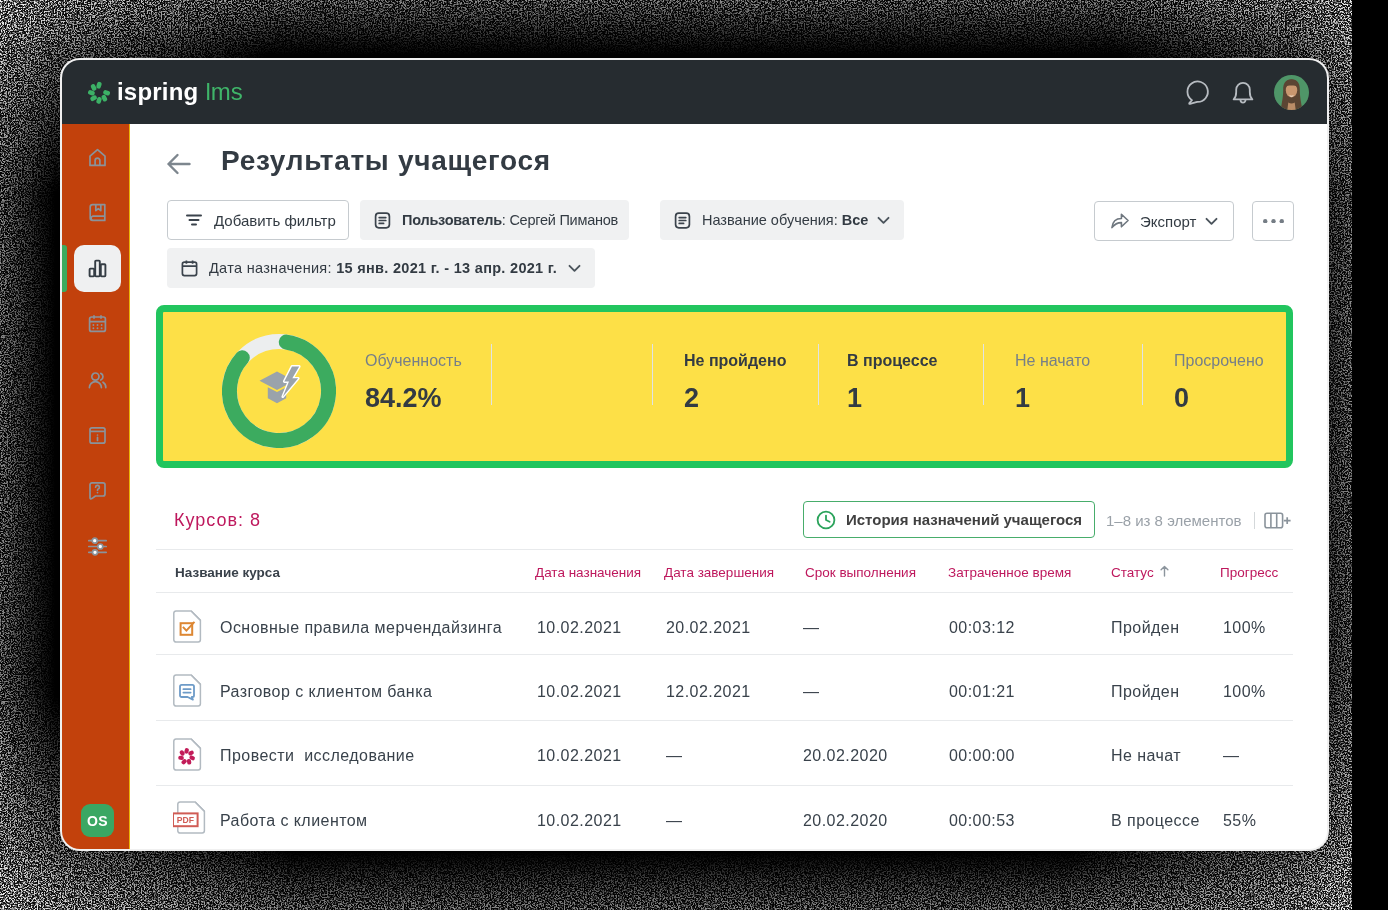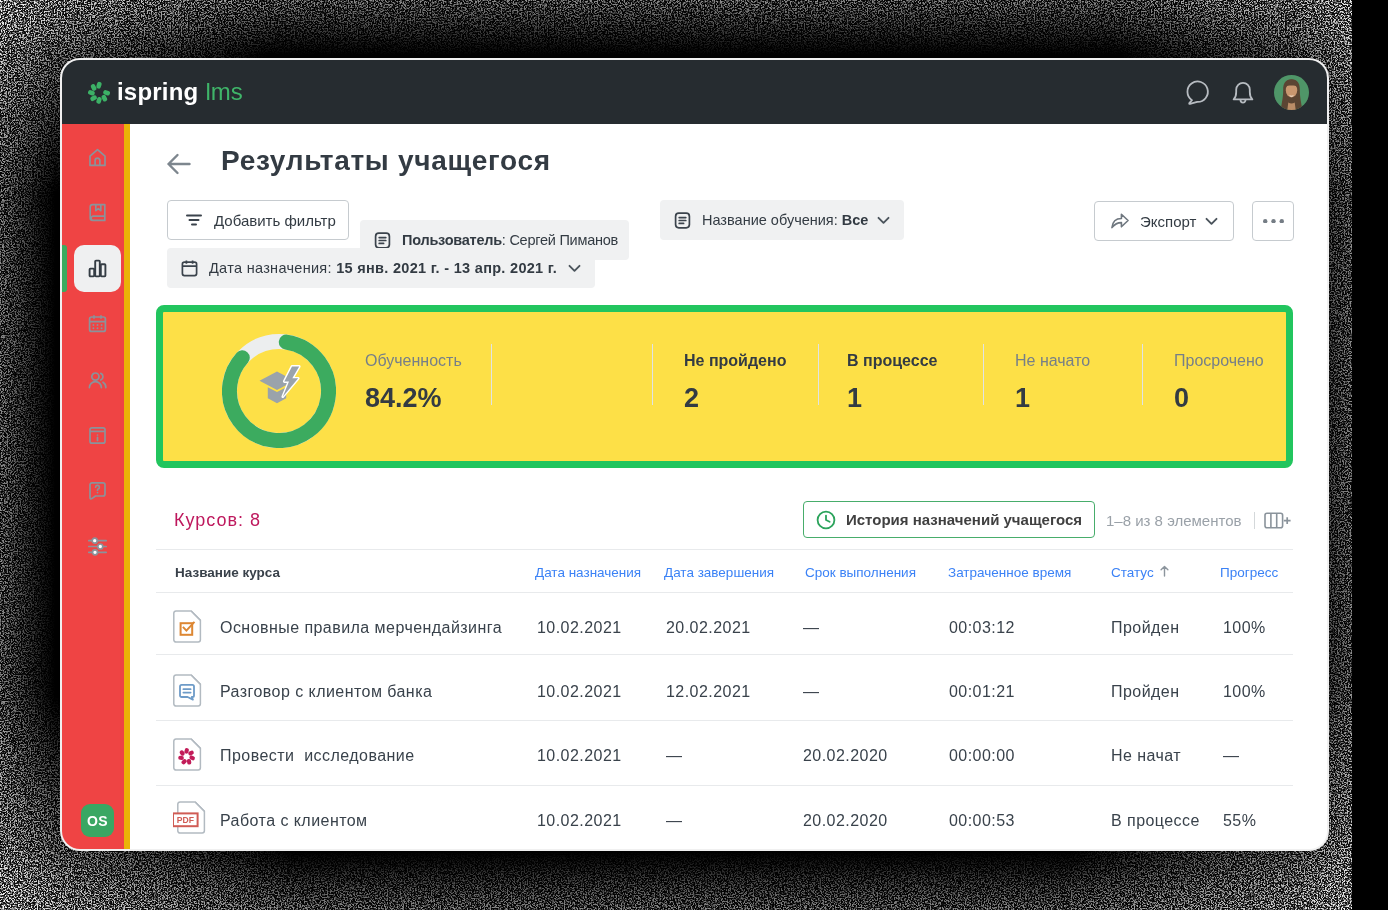--- a/index.html
+++ b/index.html
@@ -32,21 +32,21 @@
   .win { position:absolute; left:62px; top:60px; width:1265px; height:789px;
          background:#fff; box-shadow:0 0 0 2px #f0f0f0; border-radius:18px; overflow:hidden; }
   
   .topbar { position:absolute; left:0; top:0; width:100%; height:64px; background:#262c30; }
   .logo { position:absolute; left:26px; top:0; height:64px; display:flex; align-items:center; }
   .logo svg { display:block; }
   .logo .t1 { color:#fff; font-size:24px; font-weight:700; margin-left:7px; letter-spacing:0.2px;}
   .logo .t2 { color:#3fb569; font-size:24px; font-weight:400; margin-left:7px; }
   .tico { position:absolute; top:0; height:64px; display:flex; align-items:center; }
   
-  .side { position:absolute; left:0; top:64px; width:68px; bottom:0; background:#ef4444; border-right:6px solid #eab308; }
+  .side { position:absolute; left:0; top:64px; width:68px; bottom:0; background:#c2410c; border-right:1px solid #eab308; }
   .sitem { position:absolute; left:12px; width:47px; height:47px; display:flex; align-items:center; justify-content:center; border-radius:10px; }
   .sitem.active { background:#eff0f1; }
   .greenbar { position:absolute; left:0; top:121px; width:5px; height:47px; background:#3cab5f; border-radius:0 3px 3px 0; }
   .osbadge { position:absolute; left:19px; top:680px; width:33px; height:33px; background:#3aa763; border-radius:9px;
              color:#fff; font-size:14px; font-weight:700; display:flex; align-items:center; justify-content:center; letter-spacing:0.3px;}
   
   .backarrow { position:absolute; left:103px; top:91px; }
   .title { position:absolute; left:159px; top:85px; font-size:28px; font-weight:700; color:#333b43; letter-spacing:0.7px; }
   .btn { position:absolute; height:40px; background:#fff; border:1px solid #c6cbcf; border-radius:4px;
          display:flex; align-items:center; font-size:15px; color:#333b43; white-space:nowrap; }
@@ -60,21 +60,21 @@
   .stat .num { font-size:27px; font-weight:700; color:#333b43; margin-top:12.8px; }
   .vdiv { position:absolute; top:284px; height:61px; width:1px; background:#e0e3e5; }
   
   .kursov { position:absolute; left:112px; top:450px; font-size:18px; color:#be185d; letter-spacing:1px; }
   .histbtn { position:absolute; left:741px; top:441px; width:292px; height:37px; border:1px solid #47ad6b; border-radius:4px;
              display:flex; align-items:center; justify-content:center; color:#404040; font-size:15px; font-weight:700; background:#fff;}
   .count { position:absolute; left:1044px; top:452px; font-size:15px; color:#9aa1a8; }
   .cdiv { position:absolute; left:1192px; top:452px; height:17px; width:1px; background:#d4d8da; }
   
   .tline { position:absolute; left:94px; width:1137px; height:1px; background:#e8eaec; }
-  .th { position:absolute; top:505px; font-size:13.5px; color:#3b82f6; }
+  .th { position:absolute; top:505px; font-size:13.5px; color:#be185d; }
   .th.b { font-weight:700; color:#39414a; }
   .td { position:absolute; font-size:16px; color:#39424b; letter-spacing:0.45px; }
   .cicon { position:absolute; left:111px; }
 </style>
 </head>
 <body>
 <div class="stage">
  <div class="glow"></div>
  <div class="grain">
   <svg width="1388" height="910">
@@ -212,21 +212,21 @@
     </svg>
   </div>
 
   <div class="btn" style="left:105px; top:140px; width:182px;">
     <svg style="margin-left:17px;" width="18" height="18" viewBox="0 0 18 18" fill="none" stroke="#3b434c" stroke-width="2" stroke-linecap="round">
       <path d="M2,4.5 H16 M4.5,9 H13.5 M7,13.5 H11"></path>
     </svg>
     <span style="margin-left:11px;">Добавить фильтр</span>
   </div>
 
-  <div class="chip" style="left:298px; top:140px; letter-spacing:-0.25px; padding-right:11px;margin-top:20px;">
+  <div class="chip" style="left:298px; top:140px; letter-spacing:-0.25px; padding-right:11px;">
     <svg style="margin-left:13px;" width="19" height="19" viewBox="0 0 19 19" fill="none" stroke="#3b434c" stroke-width="1.7" stroke-linejoin="round">
       <rect x="2.6" y="2.2" width="13.8" height="14.6" rx="3.2"></rect>
       <path d="M6.2,6.6 H12.8 M6.2,9.5 H12.8 M6.2,12.4 H10.6" stroke-linecap="round"></path>
     </svg>
     <span style="margin-left:10px;"><b>Пользователь</b>: Сергей Пиманов</span>
   </div>
 
   <div class="chip" style="left:598px; top:140px;">
     <svg style="margin-left:13px;" width="19" height="19" viewBox="0 0 19 19" fill="none" stroke="#3b434c" stroke-width="1.7" stroke-linejoin="round">
       <rect x="2.6" y="2.2" width="13.8" height="14.6" rx="3.2"></rect>

